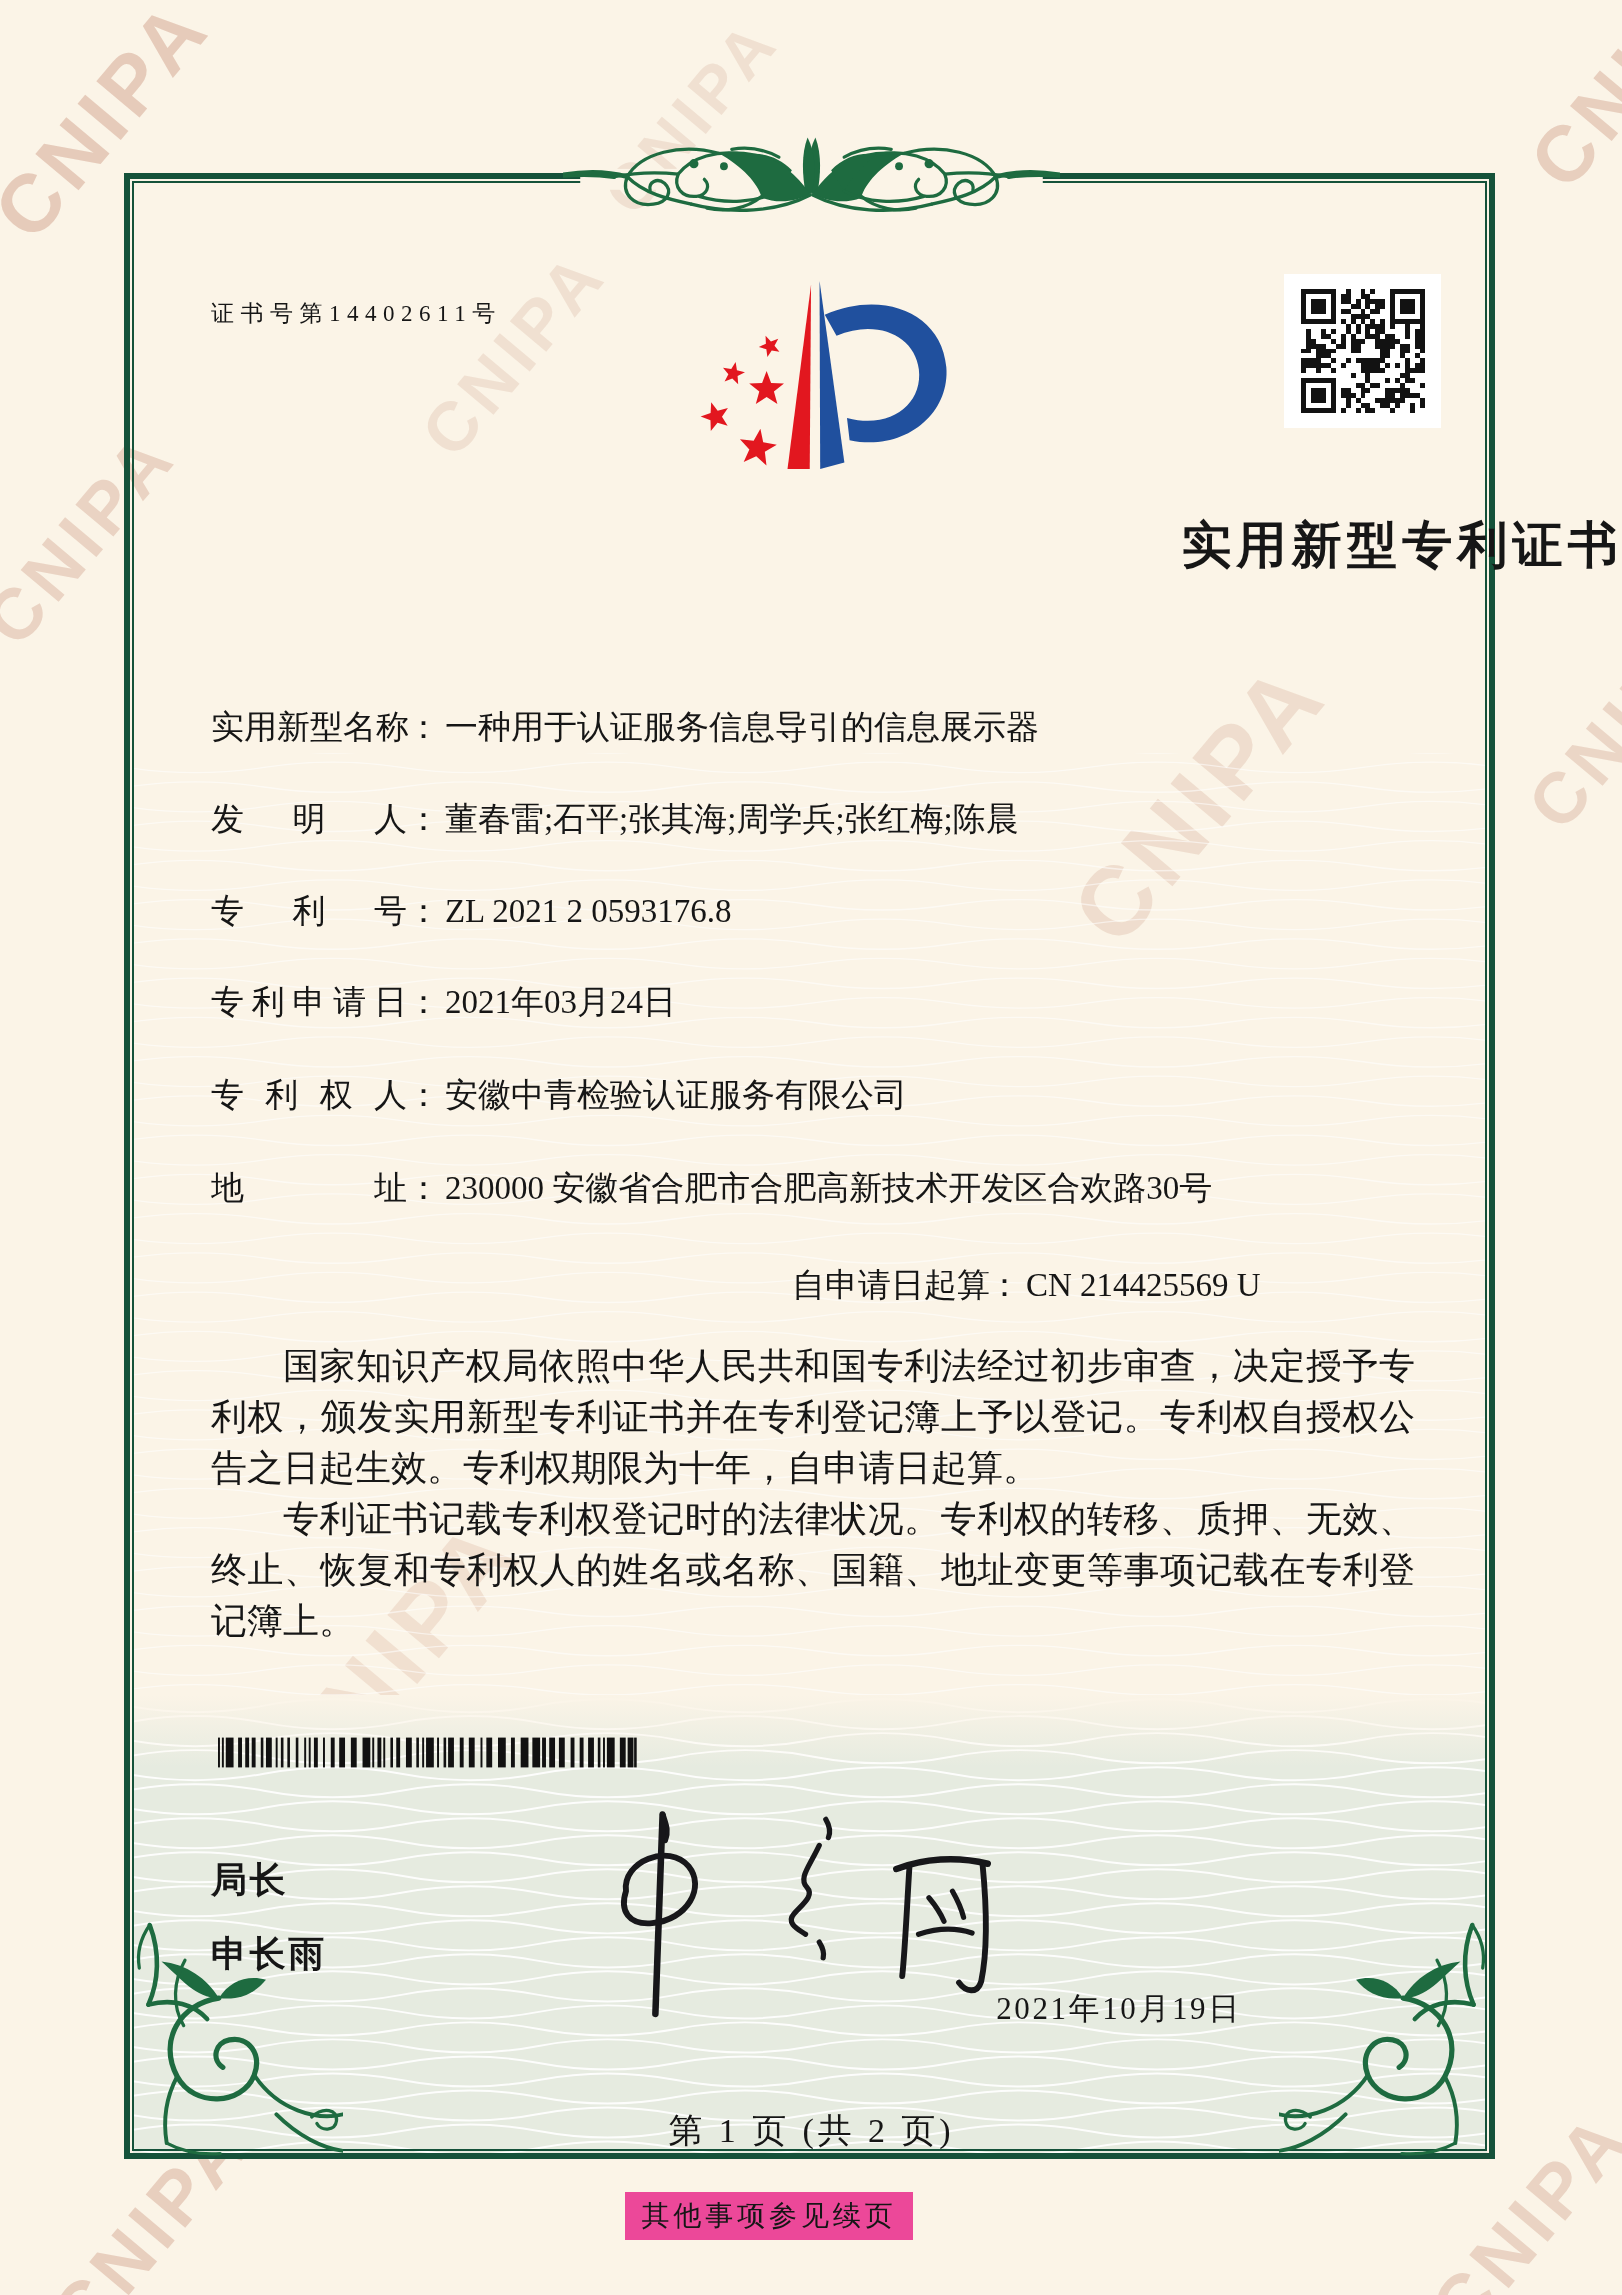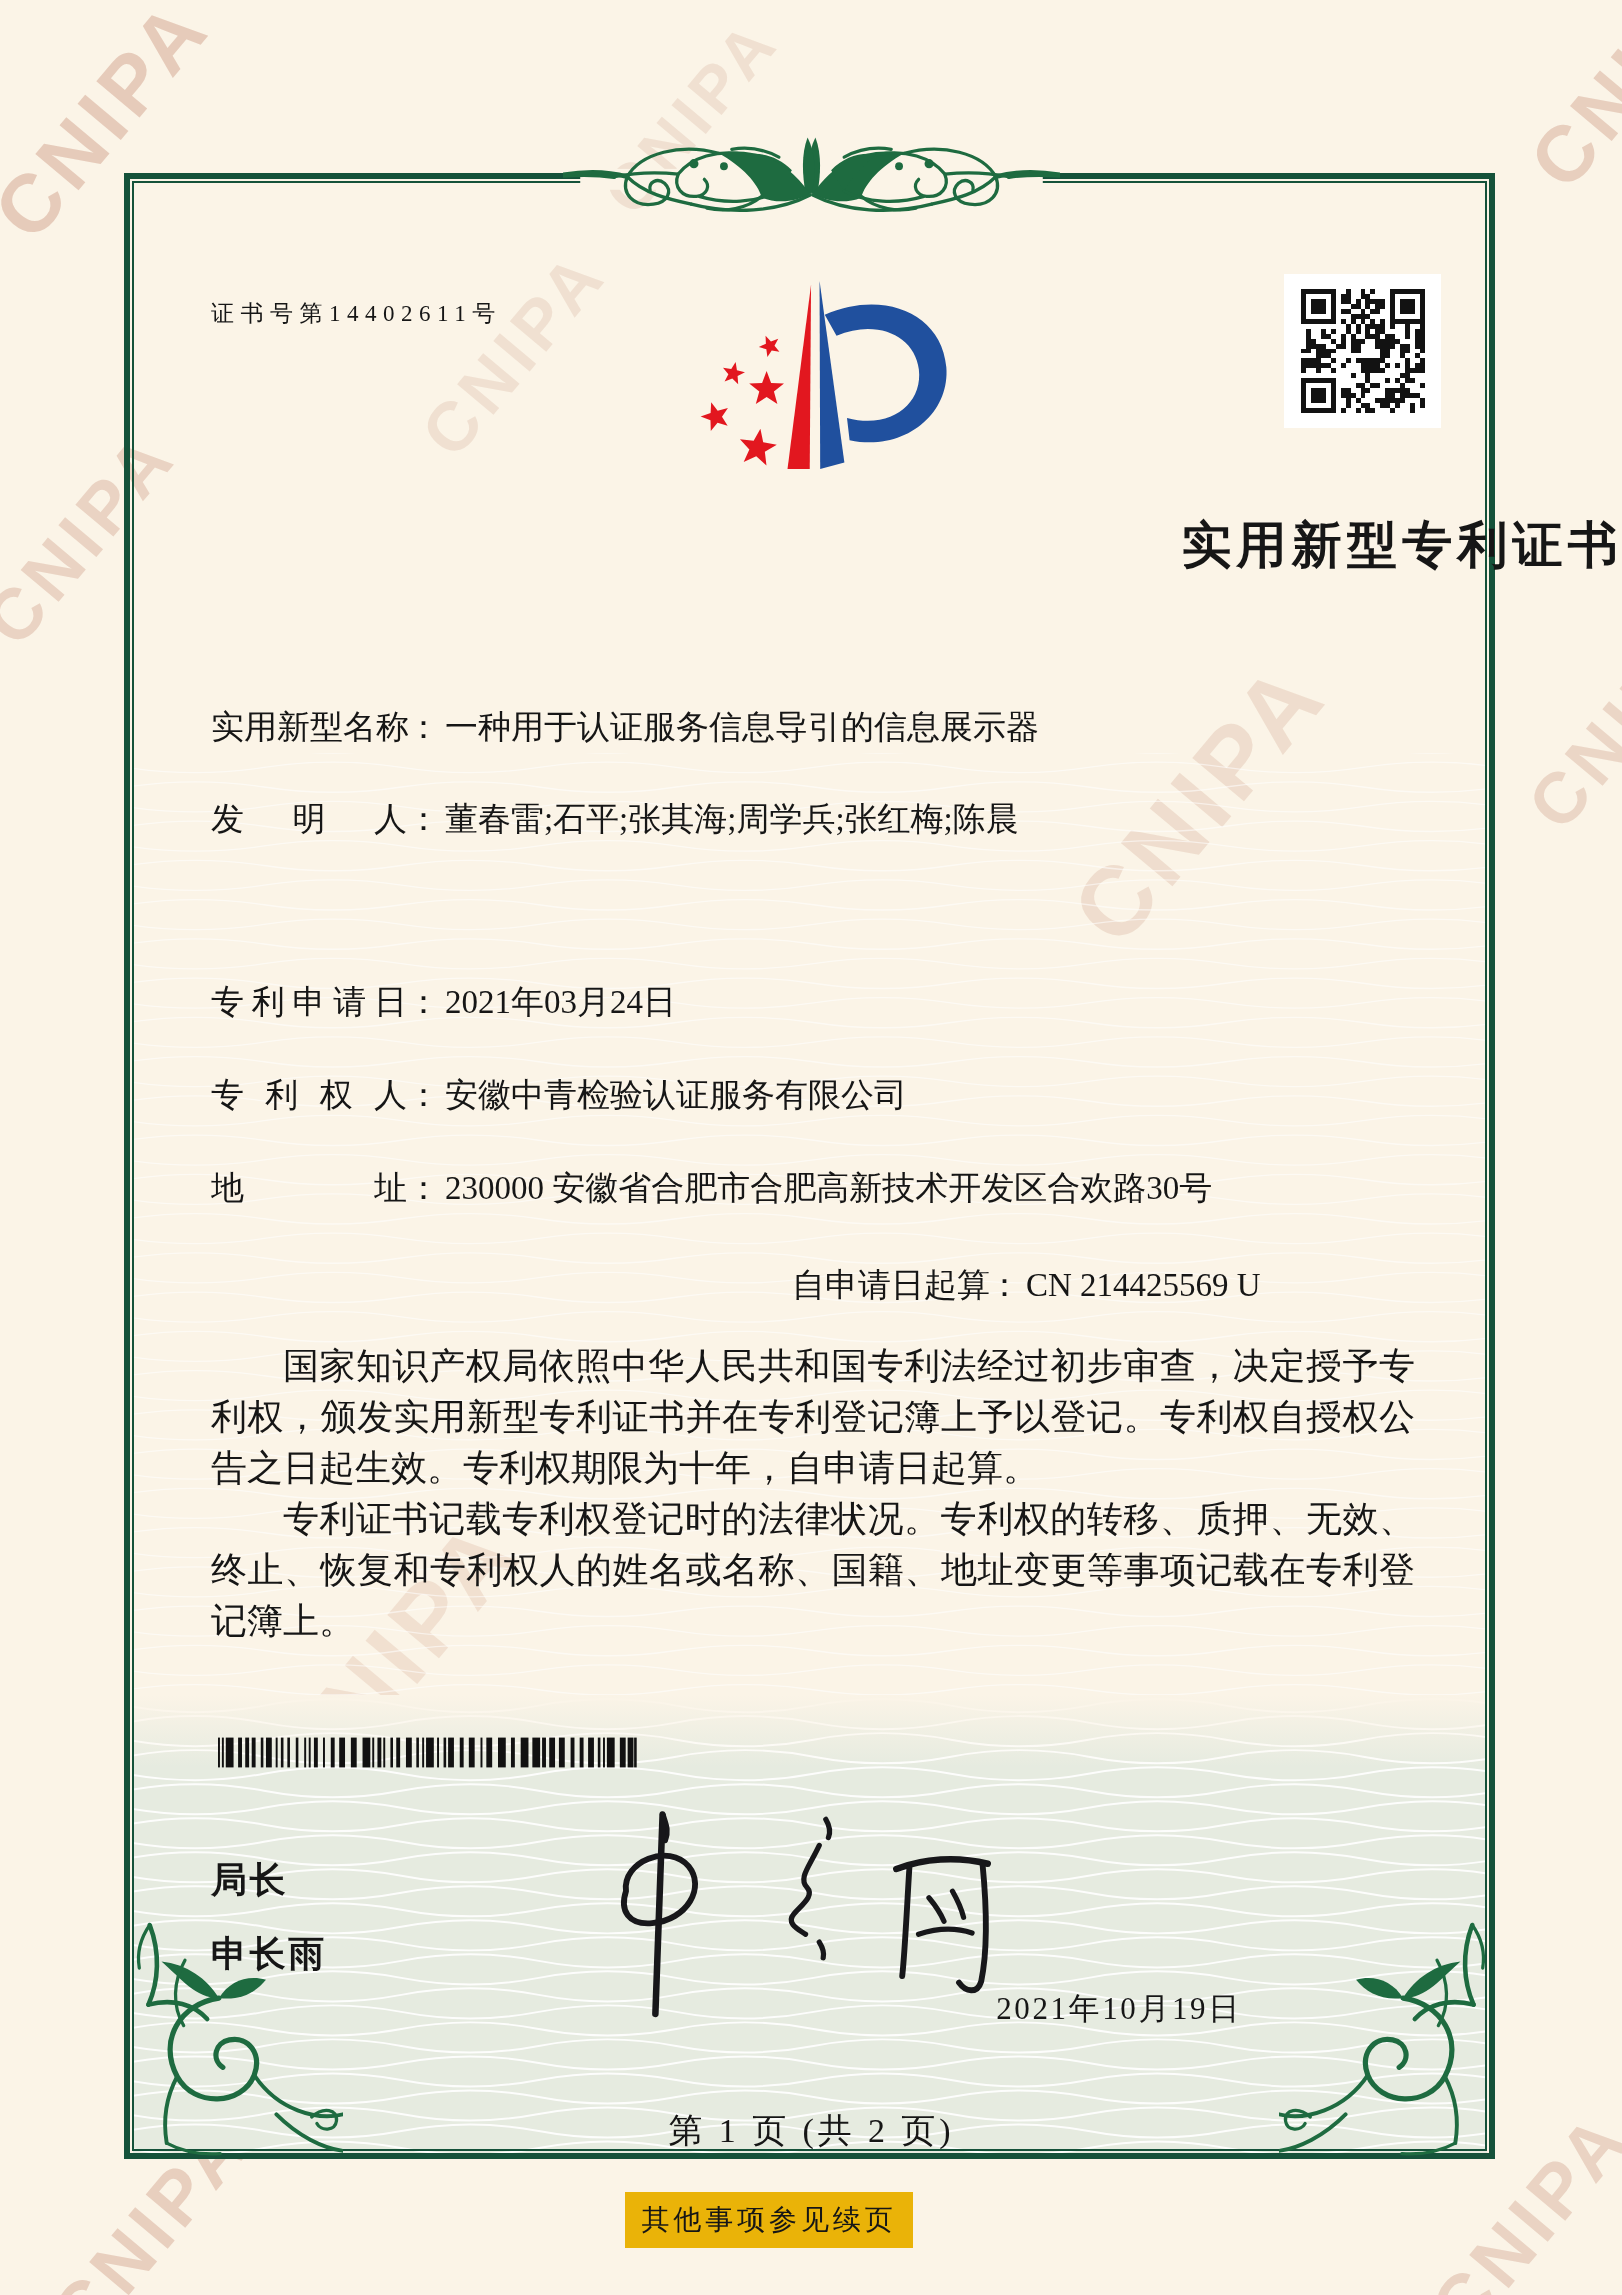--- a/index.html
+++ b/index.html
@@ -52,22 +52,22 @@
   .paras{position:absolute;left:211px;top:1341px;width:1204px;font-size:36px;
          line-height:51px;text-align:justify;}
   .paras p{margin:0;text-indent:2em;}
   .signer{position:absolute;left:211px;font-size:36px;font-weight:bold;letter-spacing:2.6px;}
   .signer-title{top:1856px;}
   .signer-name{top:1930px;}
   .issue-date{position:absolute;left:936px;top:1988px;width:366px;text-align:center;
          font-size:31px;letter-spacing:2.6px;}
   .page-footer{position:absolute;left:0;top:2108px;width:1623px;text-align:center;
          font-size:34px;letter-spacing:3.9px;}
-  .cont-note-box{position:absolute;left:625px;top:2192px;width:288px;height:56px;
-         background:#eab308;}
+  .cont-note-box{position:absolute;left:625px;top:2192px;width:288px;height:48px;
+         background:#ec4899;}
   .cont-note{width:100%;height:100%;display:flex;align-items:center;justify-content:center;
          font-size:28px;letter-spacing:3.9px;}
 </style>
 </head>
 <body>
 
 <div id="page">
 
   <span class="wm wm1">CNIPA</span>
   <span class="wm wm2">CNIPA</span>
@@ -561,20 +561,23 @@
   <div class="certno">证书号第14402611号</div>
 
   <div class="title">实用新型专利证书</div>
 
   <div class="frow r1">
     <span class="flabel">实用新型名称</span><span class="fcolon">：</span><span class="fvalue">一种用于认证服务信息导引的信息展示器</span>
   </div>
   <div class="frow r2">
     <span class="flabel">发明人</span><span class="fcolon">：</span><span class="fvalue">董春雷;石平;张其海;周学兵;张红梅;陈晨</span>
   </div>
+  <div class="frow r3">
+    <span class="flabel">专利号</span><span class="fcolon">：</span><span class="fvalue">ZL 2021 2 0593176.8</span>
+  </div>
   <div class="frow r4">
     <span class="flabel">专利申请日</span><span class="fcolon">：</span><span class="fvalue">2021年03月24日</span>
   </div>
   <div class="frow r5">
     <span class="flabel">专利权人</span><span class="fcolon">：</span><span class="fvalue">安徽中青检验认证服务有限公司</span>
   </div>
   <div class="frow r6">
     <span class="flabel">地址</span><span class="fcolon">：</span><span class="fvalue">230000 安徽省合肥市合肥高新技术开发区合欢路30号</span>
   </div>
   <div class="frow r7">

